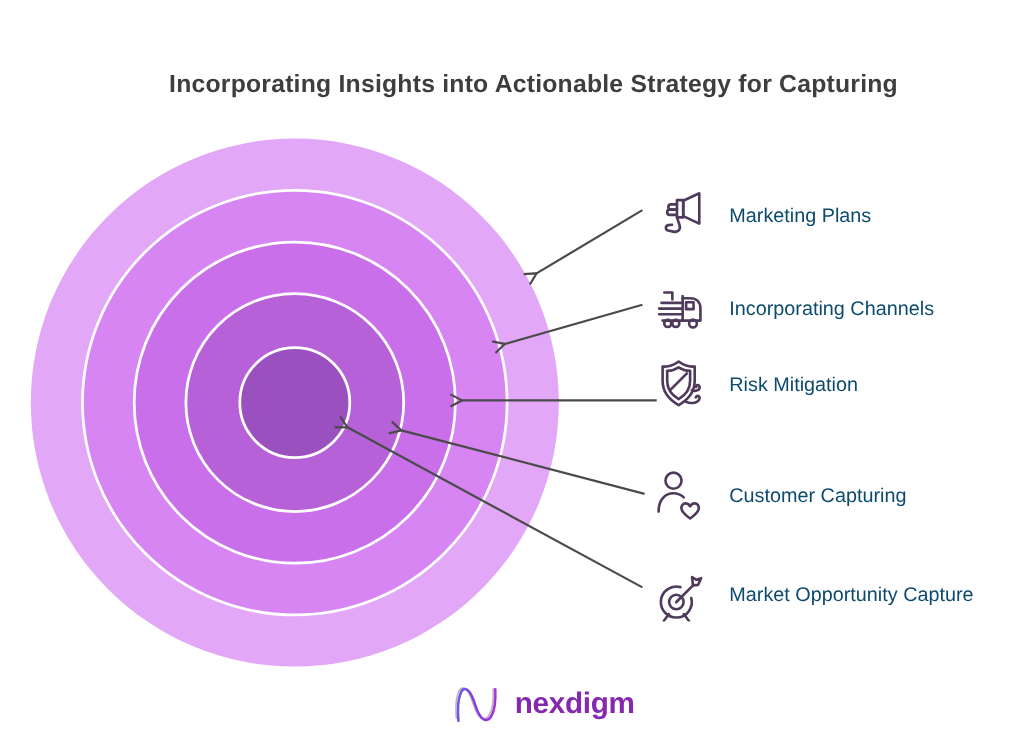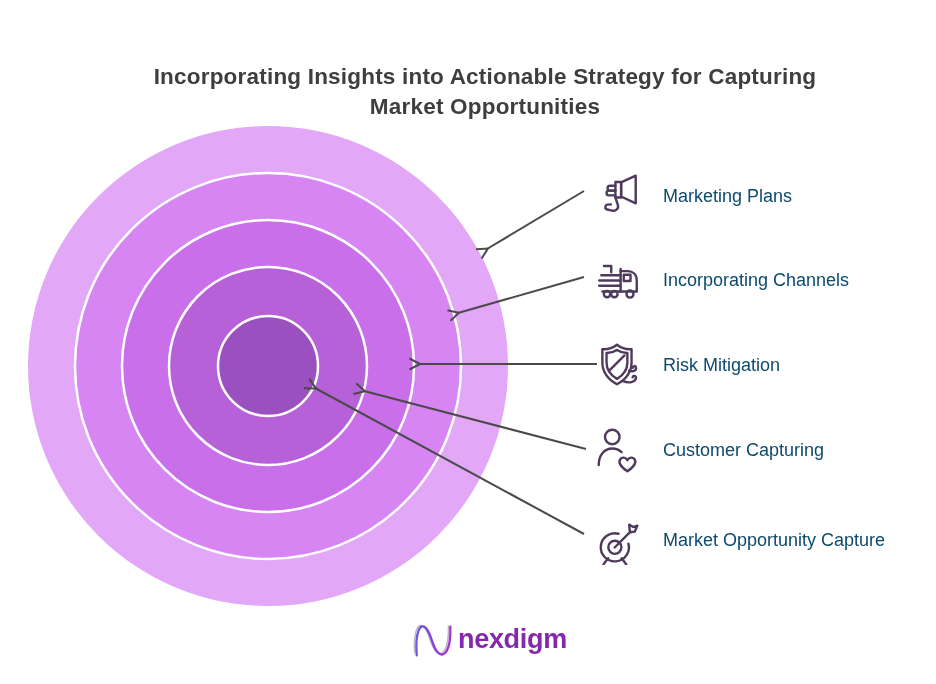--- a/index.html
+++ b/index.html
@@ -19,35 +19,34 @@
   }
   .licon { width:54px; height:54px; flex:0 0 auto; display:flex; align-items:center; justify-content:center; }
   .licon svg {
     width:50px; height:50px;
     stroke:var(--icon-color,#4f3a5c); fill:none;
     stroke-width:2.3; stroke-linecap:round; stroke-linejoin:round;
   }
   .llabel { font-size:18px; color:#0c4a6e; white-space:nowrap; }
   .brand {
     position:absolute; left:411px; top:614px; height:50px;
-    display:flex; align-items:center; gap:1px;
+    display:flex; align-items:center; gap:11px;
   }
   .brand-text {
     font-size:27px; font-weight:bold;
     color:var(--brand-color,#8429ad); letter-spacing:-0.3px;
   }
 </style>
 </head>
 <body>
 
 <div class="stage">
 
   <div class="title">
     <div>Incorporating Insights into Actionable Strategy for Capturing</div>
-    <div>Market Opportunities</div>
   </div>
 
   <svg class="scene" width="936" height="684" viewBox="0 0 936 684">
     <defs>
       <marker id="ah" markerWidth="16" markerHeight="16" refX="4" refY="8" orient="auto" markerUnits="userSpaceOnUse">
         <path d="M13.5 2.5 L3 8 L13.5 13.5" fill="none" stroke-width="2" stroke="#4a4a4a"></path>
       </marker>
     </defs>
 
     <circle cx="268" cy="366" r="240" fill="#e2a7f7"></circle>
@@ -87,21 +86,21 @@
         <path d="M26.5 15.5 h6.5 c5.5 0 9 3.5 9 9 V35 H26.5"></path>
         <path d="M29.5 19 h6.5 v6 h-6.5 Z"></path>
         <circle cx="13.5" cy="37.5" r="3.1"></circle>
         <circle cx="20.5" cy="37.5" r="3.1"></circle>
         <circle cx="35.5" cy="37.5" r="3.4"></circle>
       </svg>
     </span>
     <span class="llabel">Incorporating Channels</span>
   </div>
 
-  <div class="legend-item" style="top:337px">
+  <div class="legend-item" style="top:321px">
     <span class="licon">
       <svg viewBox="0 0 48 48">
         <path d="M23 4.5 C19 7.5 13.5 9.3 9 8.8 L9 21.5 C9 31 14.5 37.7 23 42.5 C31.5 37.7 37 31 37 21.5 L37 8.8 C32.5 9.3 27 7.5 23 4.5 Z"></path>
         <path d="M23 9.5 C20.2 11.3 16.5 12.6 13 12.5 L13 21.5 C13 28.6 16.8 33.6 23 37.3 C29.2 33.6 33 28.6 33 21.5 L33 12.5 C29.5 12.6 25.8 11.3 23 9.5 Z"></path>
         <path d="M15.8 29.2 L30.2 14.8"></path>
         <path d="M34.5 29.5 C39 31 41.8 29 41.2 26.3 C40.8 24.4 38.2 24.7 38.2 26.7"></path>
         <path d="M29 39.5 C34.5 42 40.8 40.3 41.2 36.7 C41.5 34.3 38.6 33.6 38 35.8"></path>
       </svg>
     </span>
     <span class="llabel">Risk Mitigation</span>

